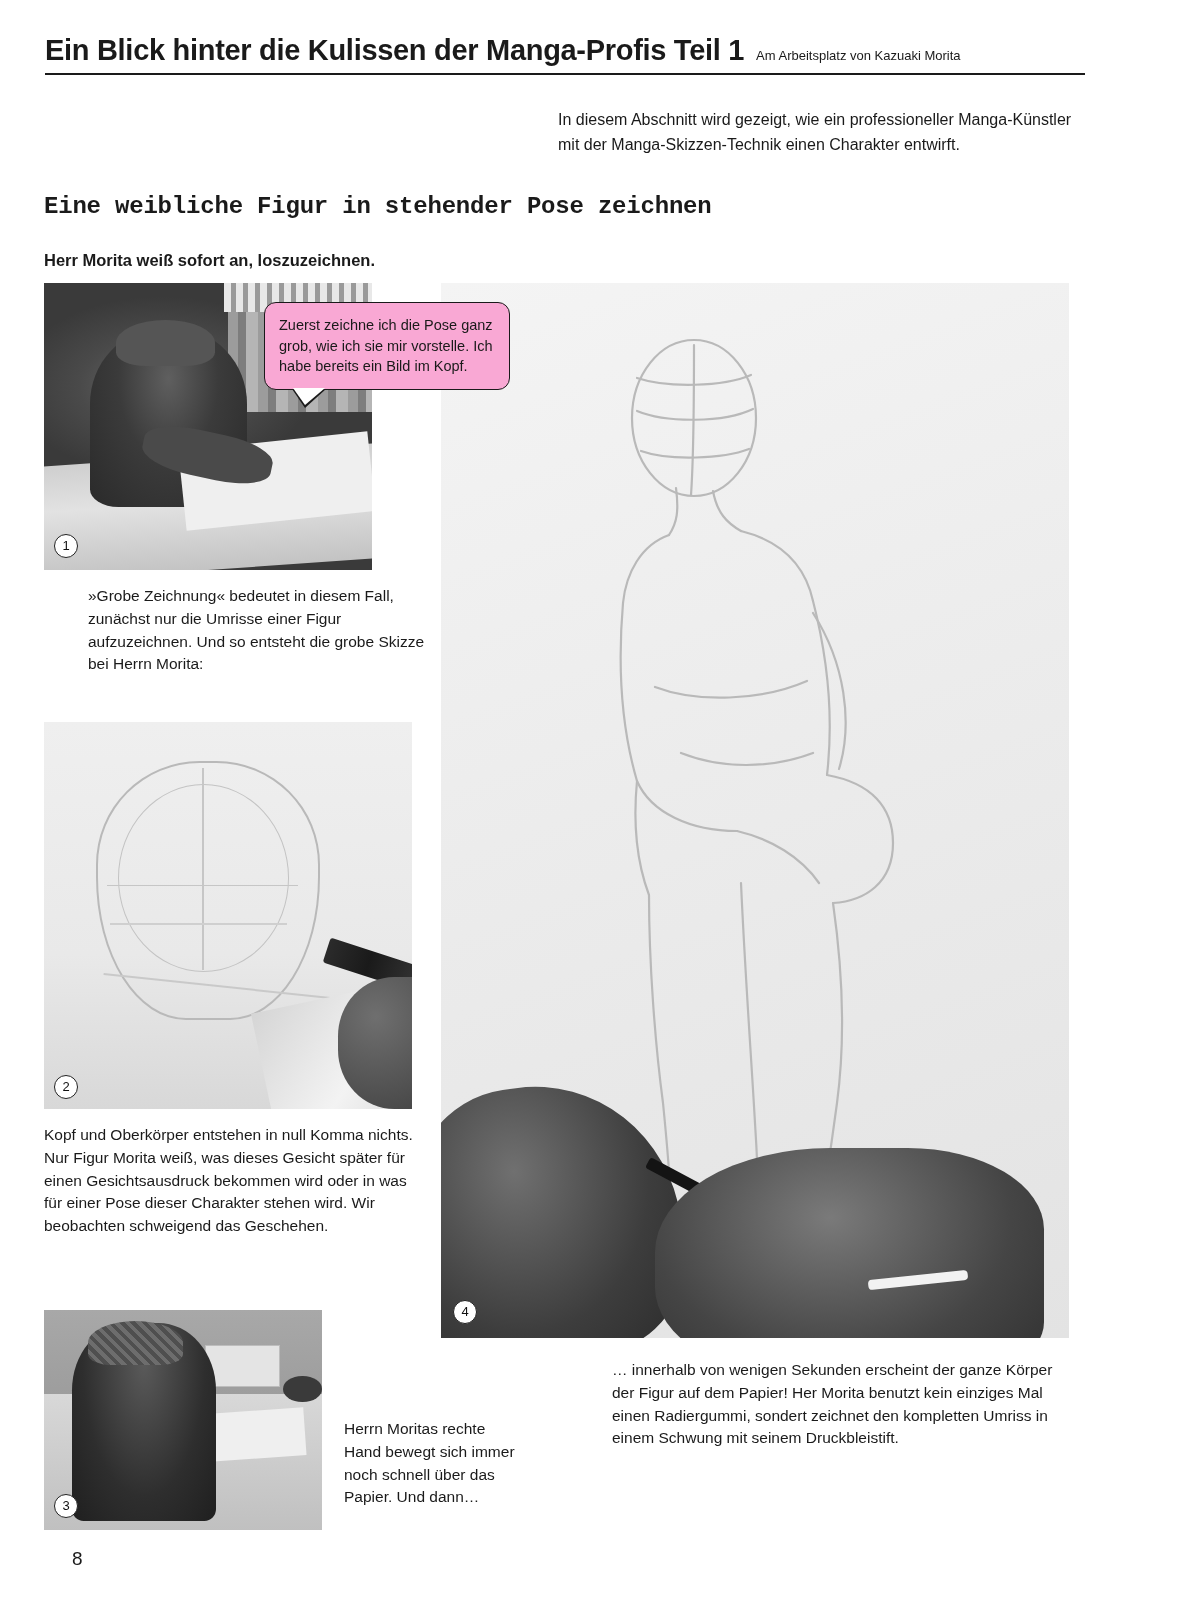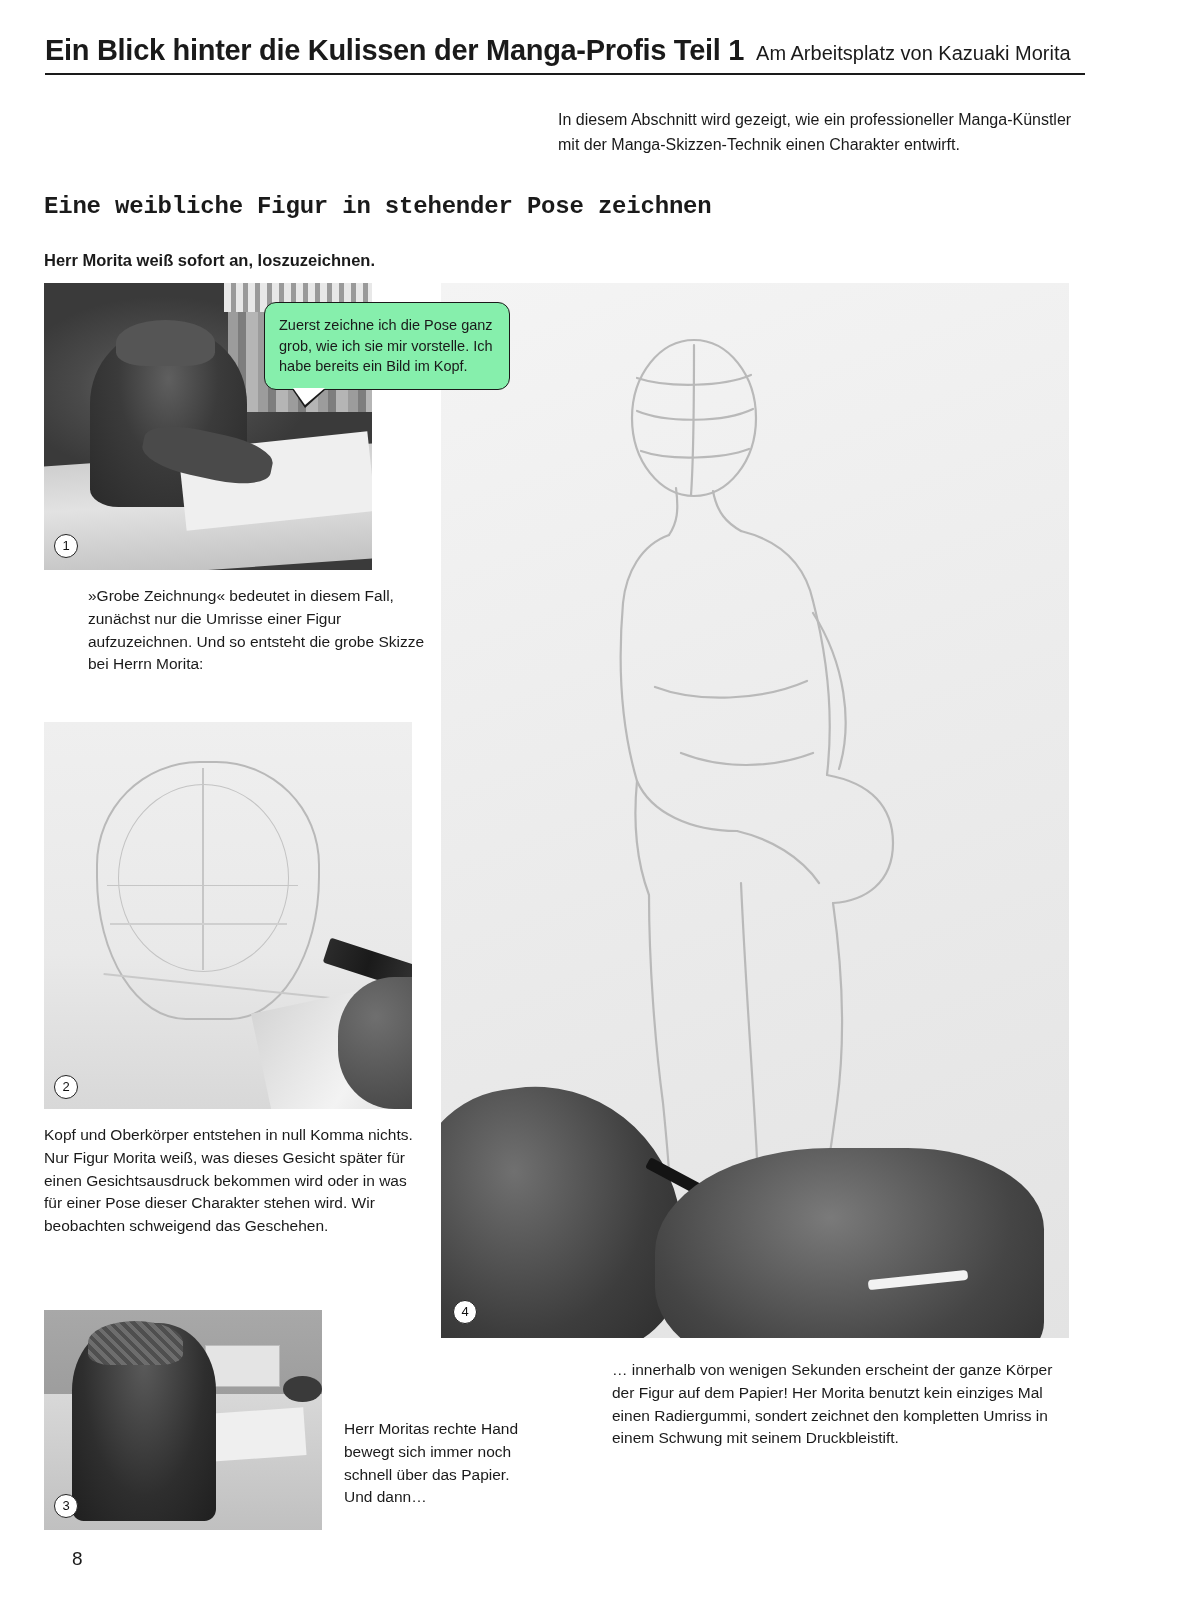--- a/index.html
+++ b/index.html
@@ -34,21 +34,21 @@
     display: flex;
     align-items: baseline;
   }
   .header-title {
     font-size: 29px;
     font-weight: bold;
     letter-spacing: -0.3px;
     white-space: nowrap;
   }
   .header-subtitle {
-    font-size: 20px;
+    font-size: 13px;
     font-weight: normal;
     margin-left: 12px;
     white-space: nowrap;
   }
 
   
   .intro {
     position: absolute;
     left: 558px;
     top: 107px;
@@ -248,21 +248,21 @@
     position: absolute; left: 68%; top: 94%; width: 16%; height: 10px;
     background: #f2f2f2; border-radius: 4px; transform: rotate(-6deg);
   }
 
   
   .bubble {
     position: absolute;
     left: 264px;
     top: 302px;
     width: 216px;
-    background: #86efac;
+    background: #f9a8d4;
     border: 1.5px solid #1a1a1a;
     border-radius: 12px;
     padding: 12px 14px;
     font-size: 14.5px;
     line-height: 1.42;
   }
   .bubble:after {
     content: "";
     position: absolute;
     left: 28px;
@@ -347,21 +347,21 @@
   <div class="photo" id="photo3">
     <div class="desk"></div>
     <div class="box"></div>
     <div class="tin"></div>
     <div class="paper"></div>
     <div class="person"></div>
     <div class="cap"></div>
     <div class="badge" style="left:10px; bottom:12px;">3</div>
   </div>
 
-  <div class="caption" id="cap3">Herr Moritas rechte Hand bewegt sich immer noch schnell über das Papier. Und dann…</div>
+  <div class="caption" id="cap3">Herrn Moritas rechte Hand bewegt sich immer noch schnell über das Papier. Und dann…</div>
 
   <div class="photo" id="photo4">
     <svg class="fig" viewBox="0 0 628 1055" preserveAspectRatio="none">
       <g fill="none" stroke="#b9b9b9" stroke-width="2.2" stroke-linecap="round">
 
         <ellipse cx="253" cy="135" rx="62" ry="78"></ellipse>
         <path d="M253 62 C253 120, 253 170, 250 212"></path>
         <path d="M196 128 C225 140, 283 140, 312 126"></path>
         <path d="M200 168 C228 178, 282 176, 308 166"></path>
         <path d="M196 95 C226 105, 282 104, 310 92"></path>

